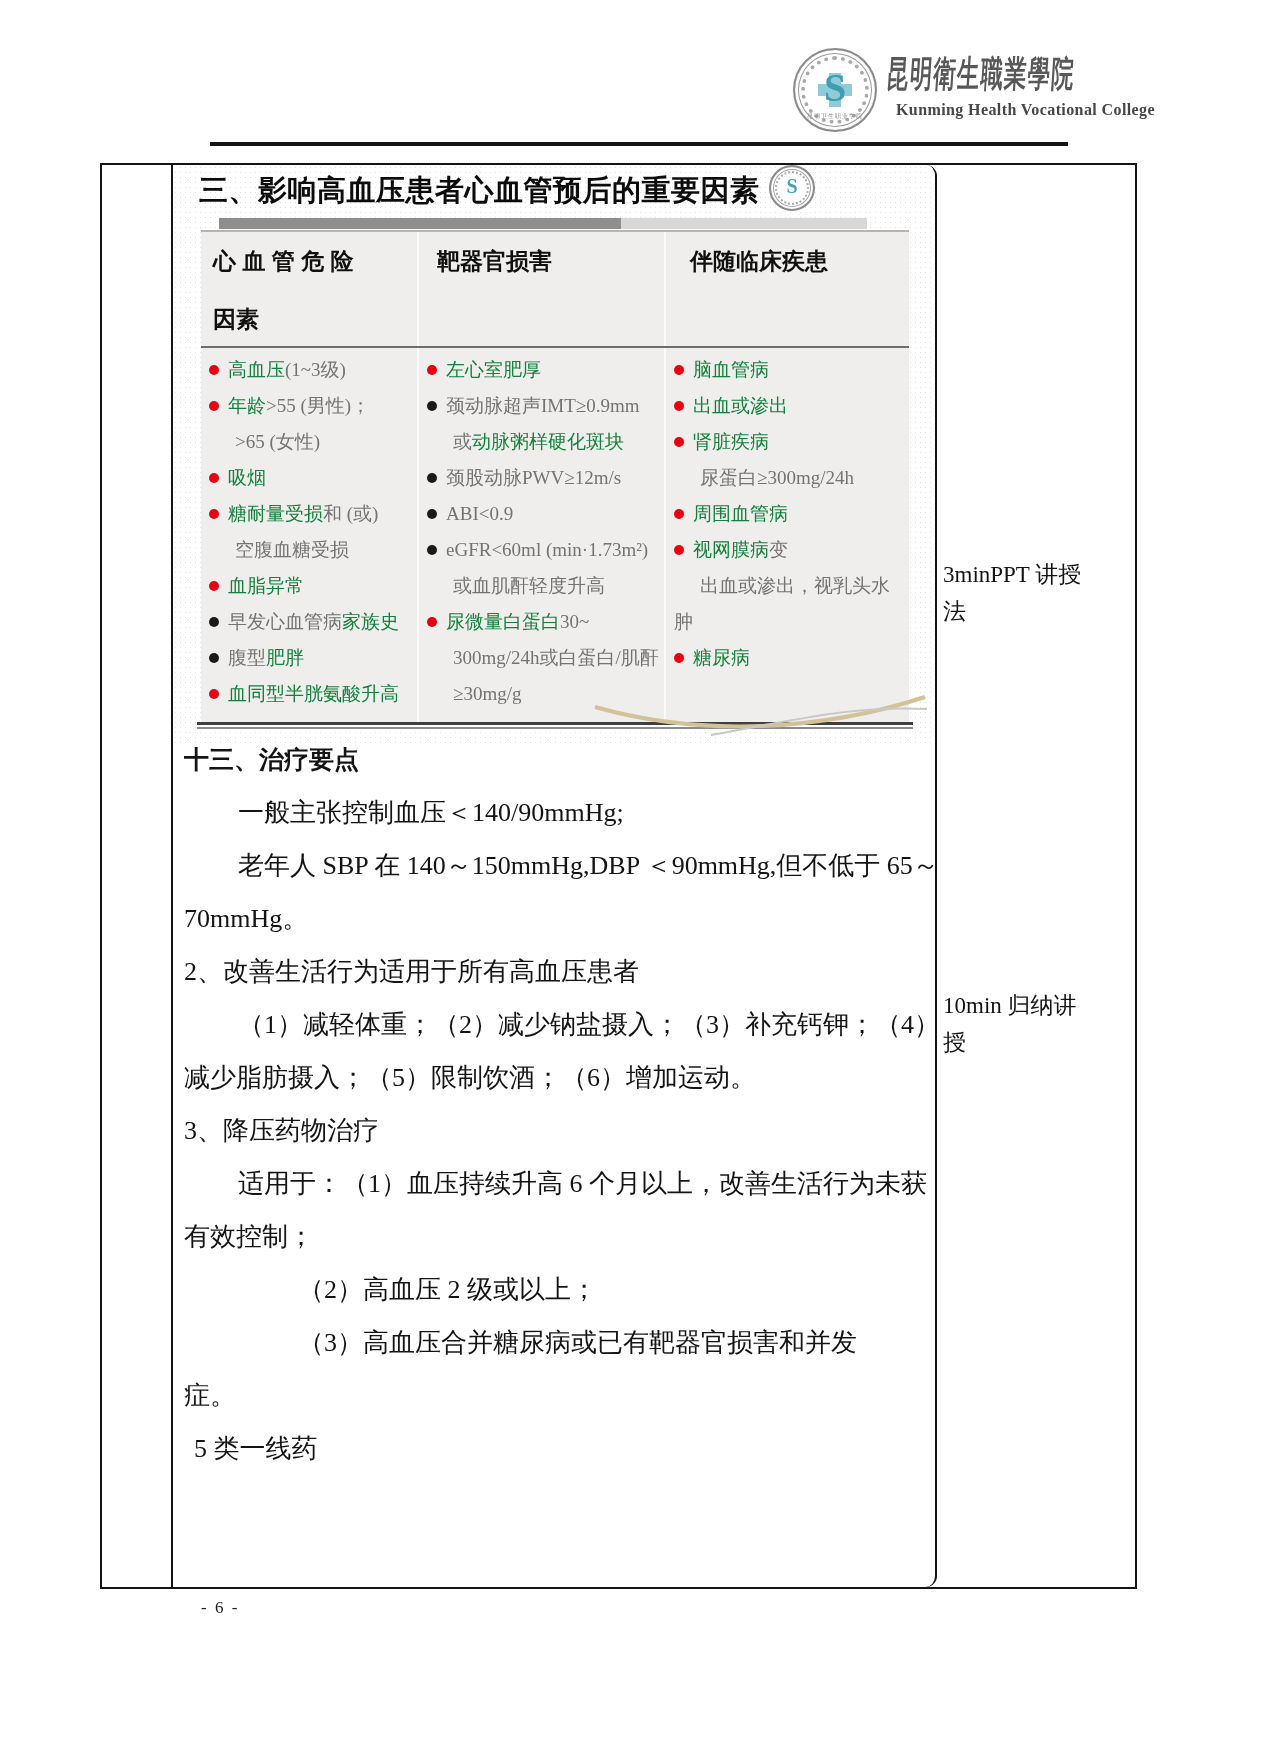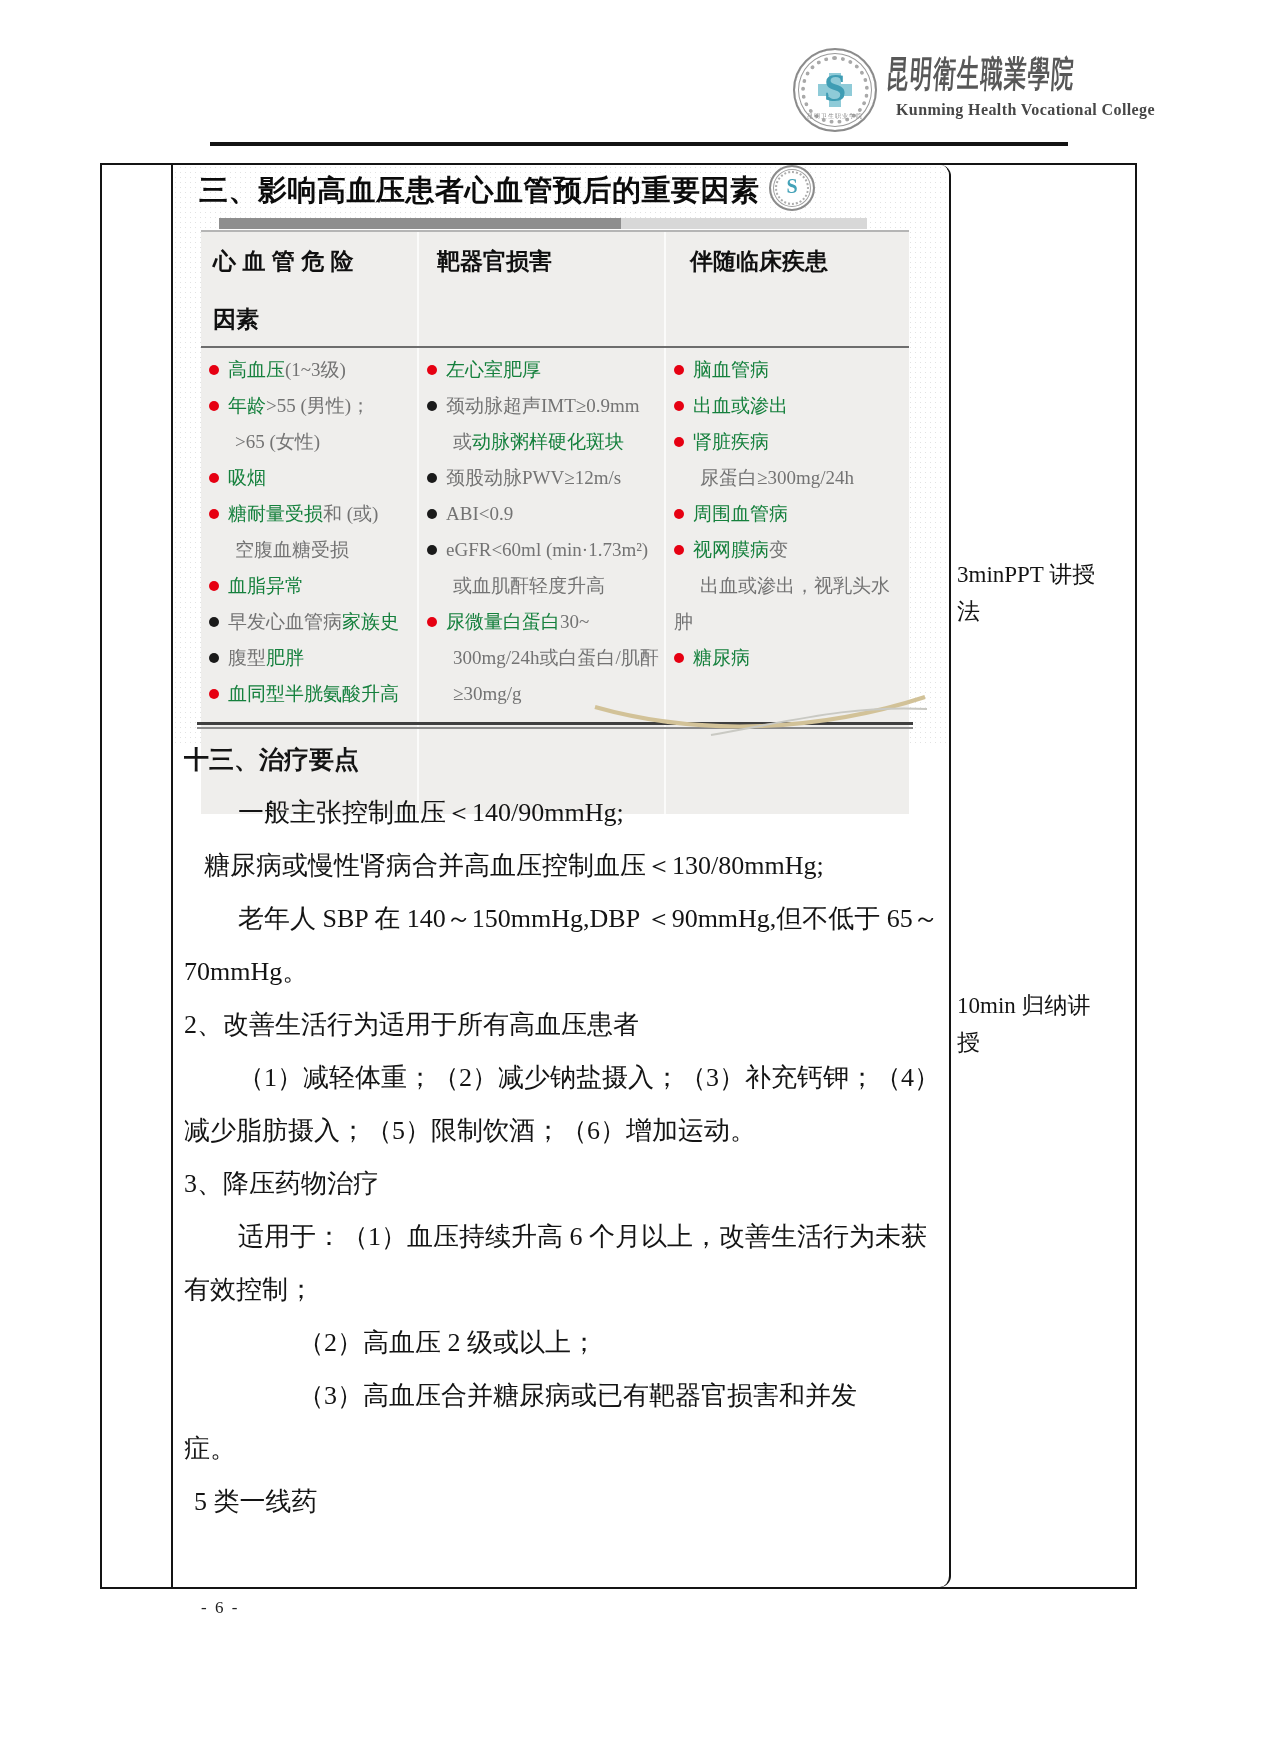--- a/index.html
+++ b/index.html
@@ -20,34 +20,34 @@
   .zh-name { position:absolute; left:888px; top:50px; font-size:36px; font-weight:700; color:#585858;
              white-space:nowrap; transform:scaleX(.62) skewX(-6deg); transform-origin:left top; letter-spacing:2px; }
   .en-name { position:absolute; left:896px; top:101px; font-size:16px; font-weight:700; color:#474747; letter-spacing:.4px; white-space:nowrap; }
   .header-rule { position:absolute; left:210px; top:142px; width:858px; height:4px; background:#141414; }
 
   
   .doc-table { position:absolute; left:100px; top:163px; width:1037px; height:1426px;
                border:2.5px solid #141414; display:flex; }
   .cell-a { width:71px; border-right:2px solid #141414; }
   .cell-b { position:relative; flex:1; border-right:2px solid #141414; overflow:hidden;border-radius:11px; }
-  .cell-c { position:relative; width:184px;text-decoration:underline; }
+  .cell-c { position:relative; width:198px;text-decoration:underline; }
 
   
   .slide { position:absolute; left:0; top:0; right:0; height:578px; background:#ffffff;
            background-image:radial-gradient(circle,#e2e2e2 .8px,transparent 1px); background-size:5px 5px; }
   .slide-title { position:absolute; left:26px; top:6px; font-family:"Liberation Sans","DejaVu Sans",sans-serif;
                  font-weight:900; font-size:29px; letter-spacing:.5px; color:#0c0c0c; white-space:nowrap; }
   .mini-logo { position:absolute; left:596px; top:0px; width:46px; height:46px; border-radius:50%;
                border:2px solid #8b8b8b; background:#fff; box-shadow:inset 0 0 0 2px #fff, inset 0 0 0 3px #a0a0a0; }
   .mini-logo .mini-s { position:absolute; left:50%; top:50%; transform:translate(-50%,-55%); font-size:20px; font-weight:700; color:#44a2b8; }
   .mini-logo .mini-ring { position:absolute; inset:4px; border-radius:50%; border:2px dotted #adadad; }
   .slide-bar { position:absolute; left:46px; top:53px; width:648px; height:11px;
                background:linear-gradient(to right,#8e8e8e 0 62%,#d8d8d8 62% 100%); }
-  .slide-panel { position:absolute; left:28px; top:65px; width:708px; height:584px; background:#efeeec; border-top:2px solid #b5b5b5; }
+  .slide-panel { position:absolute; left:28px; top:65px; width:708px; height:492px; background:#efeeec; border-top:2px solid #b5b5b5; }
   .slide-col { position:absolute; top:0; height:100%; }
   .slide-col.c0 { left:0; width:218px; border-right:2px solid #fbfbfa; }
   .slide-col.c1 { left:218px; width:247px; border-right:2px solid #fbfbfa; }
   .slide-col.c2 { left:465px; width:243px; }
   .col-head { position:absolute; left:0; right:0; top:12px; font-family:"Liberation Sans","DejaVu Sans",sans-serif;
               font-weight:700; font-size:23px; color:#101010; }
   .c0 .col-head { padding-left:12px; }
   .c1 .col-head { padding-left:18px; }
   .c2 .col-head { padding-left:24px; }
   .head-line { height:58px; line-height:34px; white-space:nowrap; }
@@ -249,21 +249,20 @@
         <div class="panel-endline"></div>
         <svg class="swoosh" width="340" height="52">
           <path d="M4,16 C110,46 230,40 334,6" stroke="#d2c298" stroke-width="4" fill="none"></path>
           <path d="M120,44 C200,30 260,14 336,18" stroke="#c9c9c3" stroke-width="2" fill="none"></path>
         </svg>
       </div>
 
       <div class="content-lines">
         <div class="cline heading">十三、治疗要点</div>
           <div class="cline" style="padding-left: 54px;">一般主张控制血压＜140/90mmHg;</div>
-          <div class="cline" style="padding-left: 20px;">糖尿病或慢性肾病合并高血压控制血压＜130/80mmHg;</div>
           <div class="cline" style="padding-left: 54px;">老年人 SBP 在 140～150mmHg,DBP ＜90mmHg,但不低于 65～</div>
           <div class="cline" style="padding-left: 0px;">70mmHg。</div>
           <div class="cline" style="padding-left: 0px;">2、改善生活行为适用于所有高血压患者</div>
           <div class="cline" style="padding-left: 54px;">（1）减轻体重；（2）减少钠盐摄入；（3）补充钙钾；（4）</div>
           <div class="cline" style="padding-left: 0px;">减少脂肪摄入；（5）限制饮酒；（6）增加运动。</div>
           <div class="cline" style="padding-left: 0px;">3、降压药物治疗</div>
           <div class="cline" style="padding-left: 54px;">适用于：（1）血压持续升高 6 个月以上，改善生活行为未获</div>
           <div class="cline" style="padding-left: 0px;">有效控制；</div>
           <div class="cline" style="padding-left: 114px;">（2）高血压 2 级或以上；</div>
           <div class="cline" style="padding-left: 114px;">（3）高血压合并糖尿病或已有靶器官损害和并发</div>

